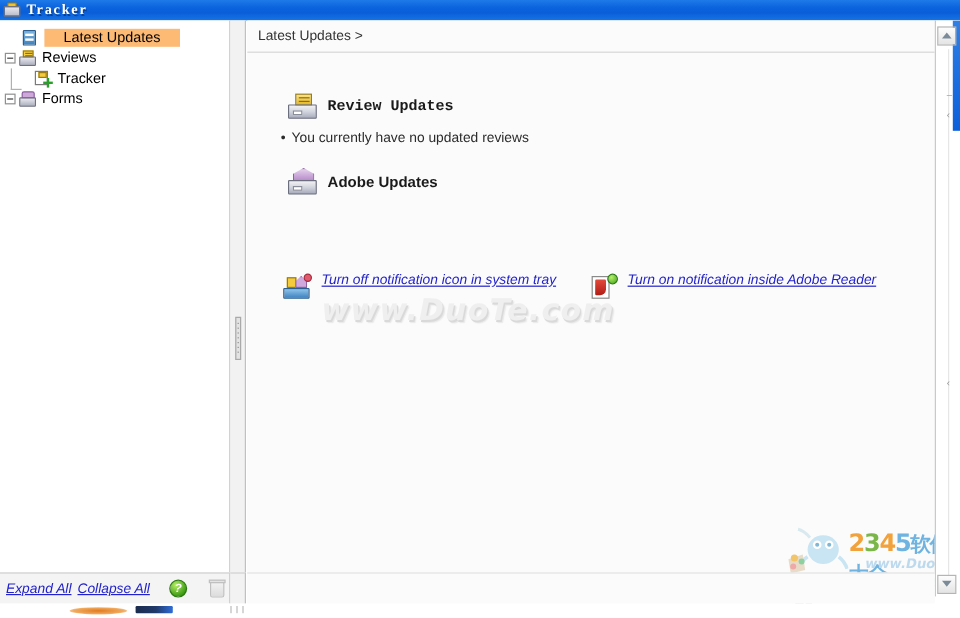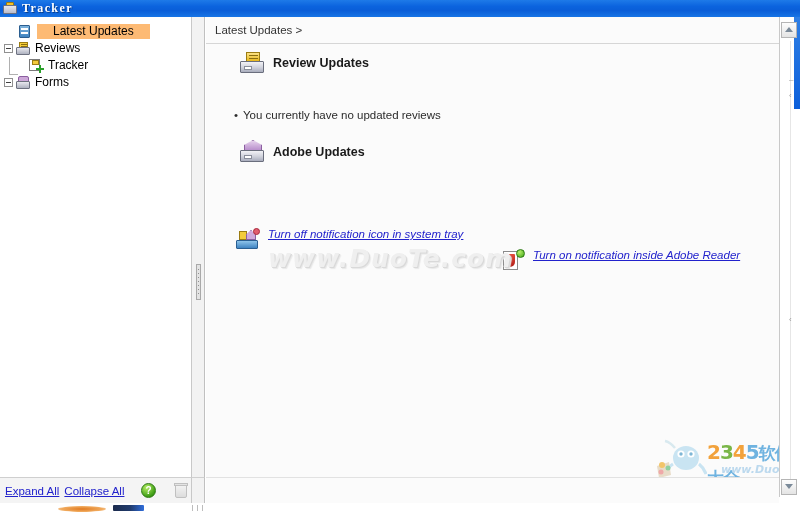--- a/index.html
+++ b/index.html
@@ -447,20 +447,21 @@
   #bottombar {
     position: absolute;
     left: 0; top: 477px;
     width: 192px; height: 26px;
     background: #f4f4f4;
     border-top: 1px solid #cfcfcf;
     border-right: 1px solid #c8c8c8;
     box-sizing: border-box;
     display: flex;
     align-items: center;
+    font-style: italic;
   }
   #bottombar a {
     color: #2222cc;
     font-size: 11.5px;
     text-decoration: underline;
     margin-left: 5px;
     white-space: nowrap;
   }
   #bottombar .help-btn {
     position: absolute;
@@ -612,21 +613,21 @@
         <div class="l" style="top:24px"></div>
       <div class="l" style="top:28px"></div>
     </div>
   </div>
 
   <div id="content">
 
     <div id="breadcrumb">Latest Updates &gt;</div>
     <div id="crumbline"></div>
 
-    <div class="section-head" style="left:33px; top:34px;">
+    <div class="section-head" style="left:33px; top:60px;font-family:Liberation Mono, monospace;">
       <div class="sh-icon rev">
         <div class="note">
             <div class="ln" style="top:2px"></div>
             <div class="ln" style="top:5px"></div>
           </div>
         <div class="tray"></div>
       </div>
       <div class="sh-title">Review Updates</div>
     </div>
     <div class="bullet-line" style="left:28px; top:92px;">
@@ -644,21 +645,21 @@
     <div class="notif" style="left:30px; top:211px;">
       <div class="n-icon ni-tray">
         <div class="y"></div>
           <div class="v"></div>
           <div class="base"></div>
           <div class="dot"></div>
       </div>
       <a href="#">Turn off notification icon in system tray</a>
     </div>
 
-    <div class="notif" style="left:295px; top:211px;margin-top:21px;">
+    <div class="notif" style="left:285px; top:211px;">
       <div class="n-icon ni-pdf">
         <div class="page"></div>
           <div class="grn"></div>
       </div>
       <a href="#">Turn on notification inside Adobe Reader</a>
     </div>
 
     <div id="watermark-center" style="left:62px; top:227px;">www.DuoTe.com</div>
 
   </div>

